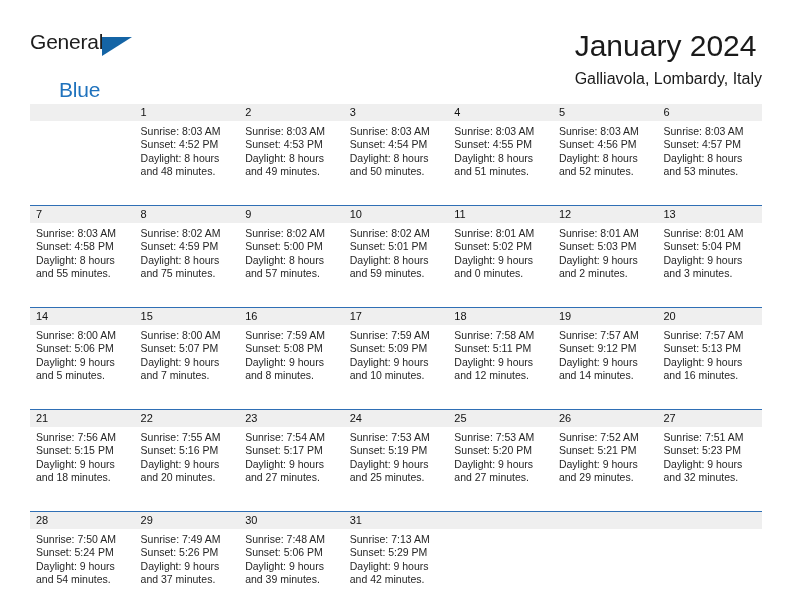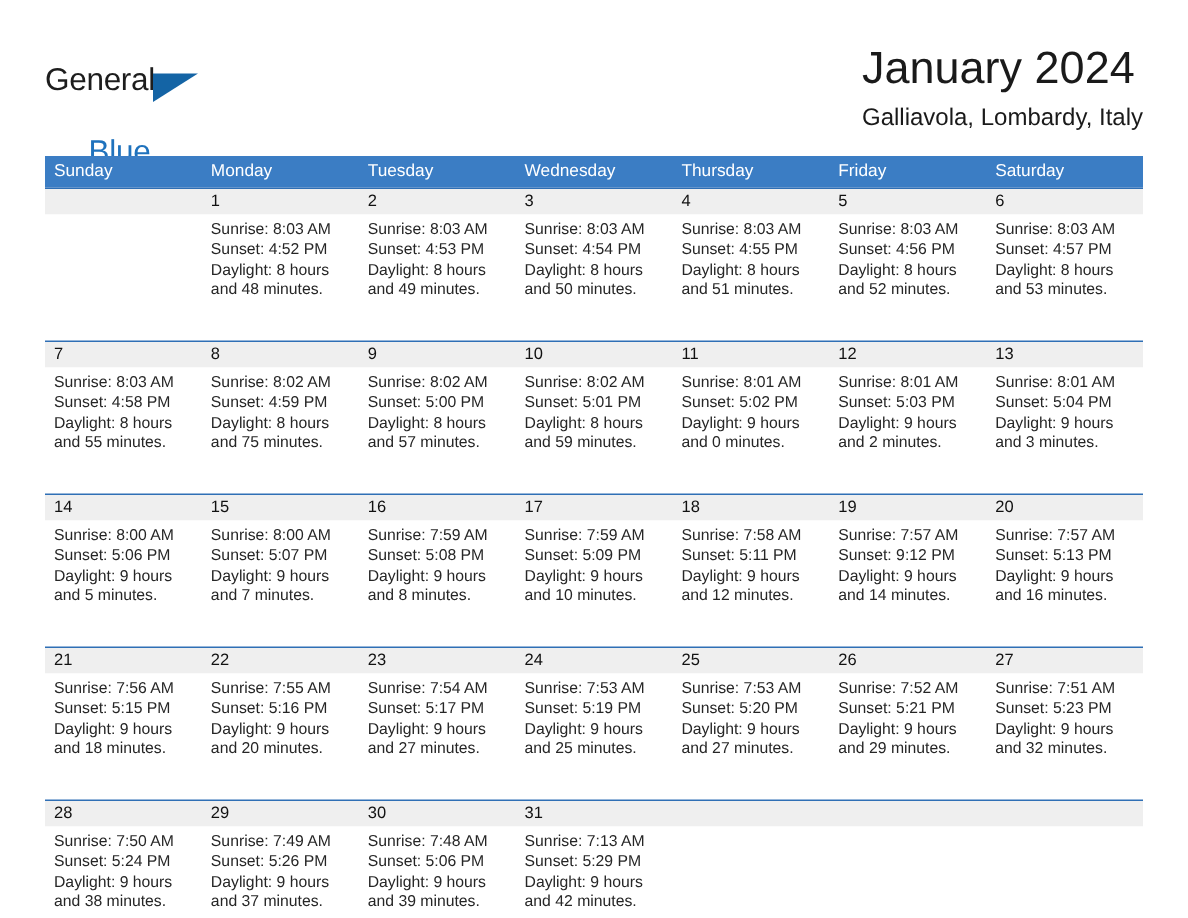--- a/index.html
+++ b/index.html
@@ -27,21 +27,21 @@
     position: absolute;
     left: 30px;
     top: 28px;
     width: 732px;
     height: 70px;
   }
 
   .logo {
     position: absolute;
     left: 0;
-    top: 14px;
+    top: 2px;
     width: 110px;
     height: 52px;
     text-align: right;
   }
   .logo-general {
     position: absolute;
     left: 0;
     top: 0;
     font-size: 21px;
     letter-spacing: -0.2px;
@@ -166,29 +166,20 @@
 
     <div class="title-block">
       <div class="cal-title">January 2024</div>
       <div class="cal-subtitle">Galliavola, Lombardy, Italy</div>
     </div>
 
   </div>
 
   <div class="calendar">
 
-    <div class="weekday-row">
-      <div class="weekday">Sunday</div>
-      <div class="weekday">Monday</div>
-      <div class="weekday">Tuesday</div>
-      <div class="weekday">Wednesday</div>
-      <div class="weekday">Thursday</div>
-      <div class="weekday">Friday</div>
-      <div class="weekday">Saturday</div>
-    </div>
 
     <div class="week">
       <div class="daynum-row">
         <div class="daynum"></div>
         <div class="daynum">1</div>
         <div class="daynum">2</div>
         <div class="daynum">3</div>
         <div class="daynum">4</div>
         <div class="daynum">5</div>
         <div class="daynum">6</div>
@@ -415,21 +406,21 @@
         <div class="daynum">31</div>
         <div class="daynum"></div>
         <div class="daynum"></div>
         <div class="daynum"></div>
       </div>
       <div class="detail-row">
         <div class="detail">
           <div class="line">Sunrise: 7:50 AM</div>
           <div class="line">Sunset: 5:24 PM</div>
           <div class="line">Daylight: 9 hours</div>
-          <div class="line">and 38 minutes.</div>
+          <div class="line">and 54 minutes.</div>
         </div>
         <div class="detail">
           <div class="line">Sunrise: 7:49 AM</div>
           <div class="line">Sunset: 5:26 PM</div>
           <div class="line">Daylight: 9 hours</div>
           <div class="line">and 37 minutes.</div>
         </div>
         <div class="detail">
           <div class="line">Sunrise: 7:48 AM</div>
           <div class="line">Sunset: 5:06 PM</div>

